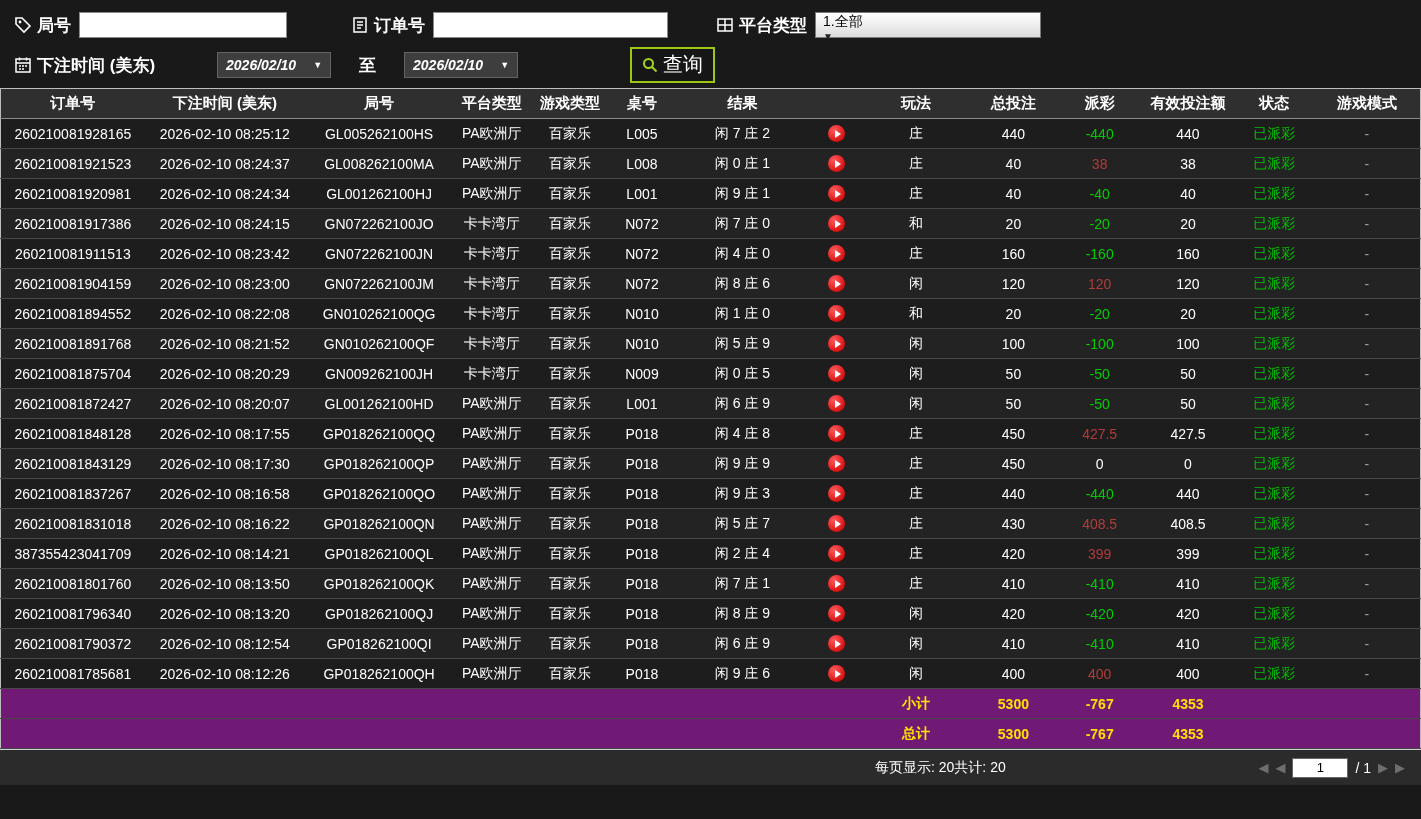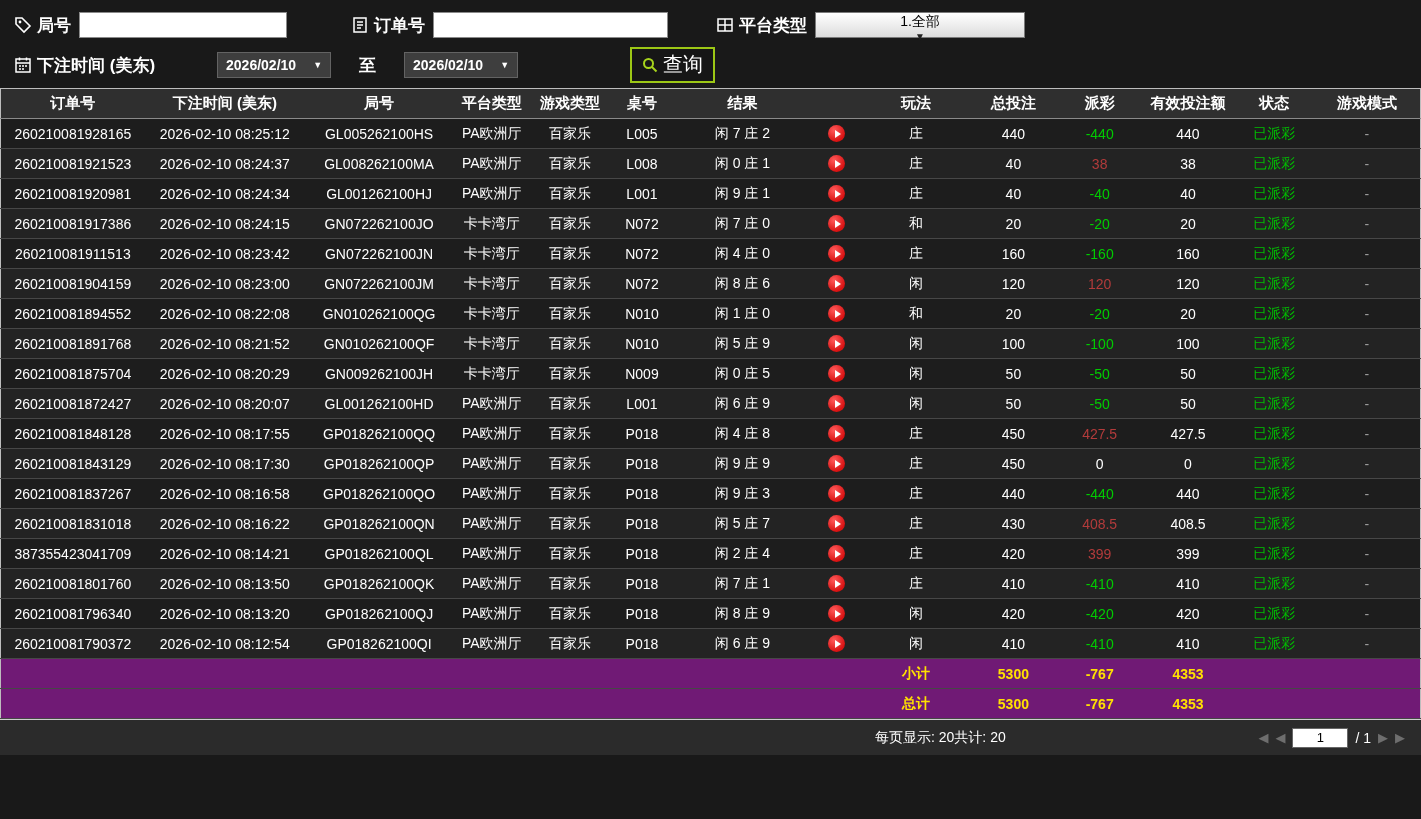--- a/index.html
+++ b/index.html
@@ -10,27 +10,27 @@
   .toolbar { height:88px; padding:5px 14px 0; }
   .t-row { display:flex; align-items:center; height:40px; }
   .t-icon { display:inline-flex; width:18px; height:18px; margin-right:5px; flex:none; }
   .t-icon svg { width:18px; height:18px; }
   .t-label { font-weight:bold; font-size:17px; white-space:nowrap; margin-right:8px; }
   .t-input { width:208px; height:26px; background:#fff; border:1px solid #8a8a8a;
              font-size:14px; padding:0 6px; color:#000; font-family:"Liberation Sans",sans-serif; }
   .grp { display:flex; align-items:center; }
   .grp-order { margin-left:64px; }
   .grp-platform { margin-left:48px; }
-  .select { width:210px; height:26px; background:linear-gradient(#ffffff,#dcdcdc);
+  .select { width:226px; height:26px; background:linear-gradient(#ffffff,#dcdcdc);
             border:1px solid #7a7a7a; color:#000; font-size:14px; display:flex;
-            align-items:center; justify-content:space-between; padding:0 7px; cursor:pointer;flex-direction:column; }
+            align-items:flex-start; justify-content:space-between; padding:0 7px; cursor:pointer;flex-direction:column; }
   .select .arrow { font-size:10px; color:#222; }
   .date-btn { width:114px; height:26px; background:#3e3e3e; border:1px solid #636363;
               display:flex; align-items:center; justify-content:space-between;
-              padding:0 8px; font-size:14px; font-weight:bold; cursor:pointer; }
+              padding:0 8px; font-size:14px; font-weight:bold; cursor:pointer;font-style:italic; }
   .date-btn .arrow { font-size:9px; color:#fff; }
   .date-from { margin-left:54px; }
   .to-label { font-weight:bold; font-size:17px; margin:0 28px; }
   .search-btn { margin-left:112px; display:inline-flex; align-items:center; gap:5px;
                 background:#161616; border:2px solid #9cc715; color:#fff;
                 font-weight:normal; font-size:20px; padding:2px 10px 3px; cursor:pointer;
                 font-family:"Liberation Sans",sans-serif; }
   .search-btn svg { width:16px; height:16px; }
 
   
@@ -526,20 +526,40 @@
         <span class="play-tri"></span>
       </span>
     </td>
     <td>闲</td>
     <td>410</td>
     <td class="payout pay-green">-410</td>
     <td>410</td>
     <td class="status">已派彩</td>
     <td class="dim">-</td>
   </tr>
+      <tr>
+    <td>260210081785681</td>
+    <td>2026-02-10 08:12:26</td>
+    <td>GP018262100QH</td>
+    <td>PA欧洲厅</td>
+    <td>百家乐</td>
+    <td>P018</td>
+    <td>闲 9 庄 6</td>
+    <td>
+      <span class="play-dot">
+        <span class="play-tri"></span>
+      </span>
+    </td>
+    <td>闲</td>
+    <td>400</td>
+    <td class="payout pay-red">400</td>
+    <td>400</td>
+    <td class="status">已派彩</td>
+    <td class="dim">-</td>
+  </tr>
     </tbody>
   <tfoot>
     <tr class="sum">
       <td colspan="8"></td>
       <td>小计</td>
       <td>5300</td>
       <td>-767</td>
       <td>4353</td>
       <td colspan="2"></td>
     </tr>

